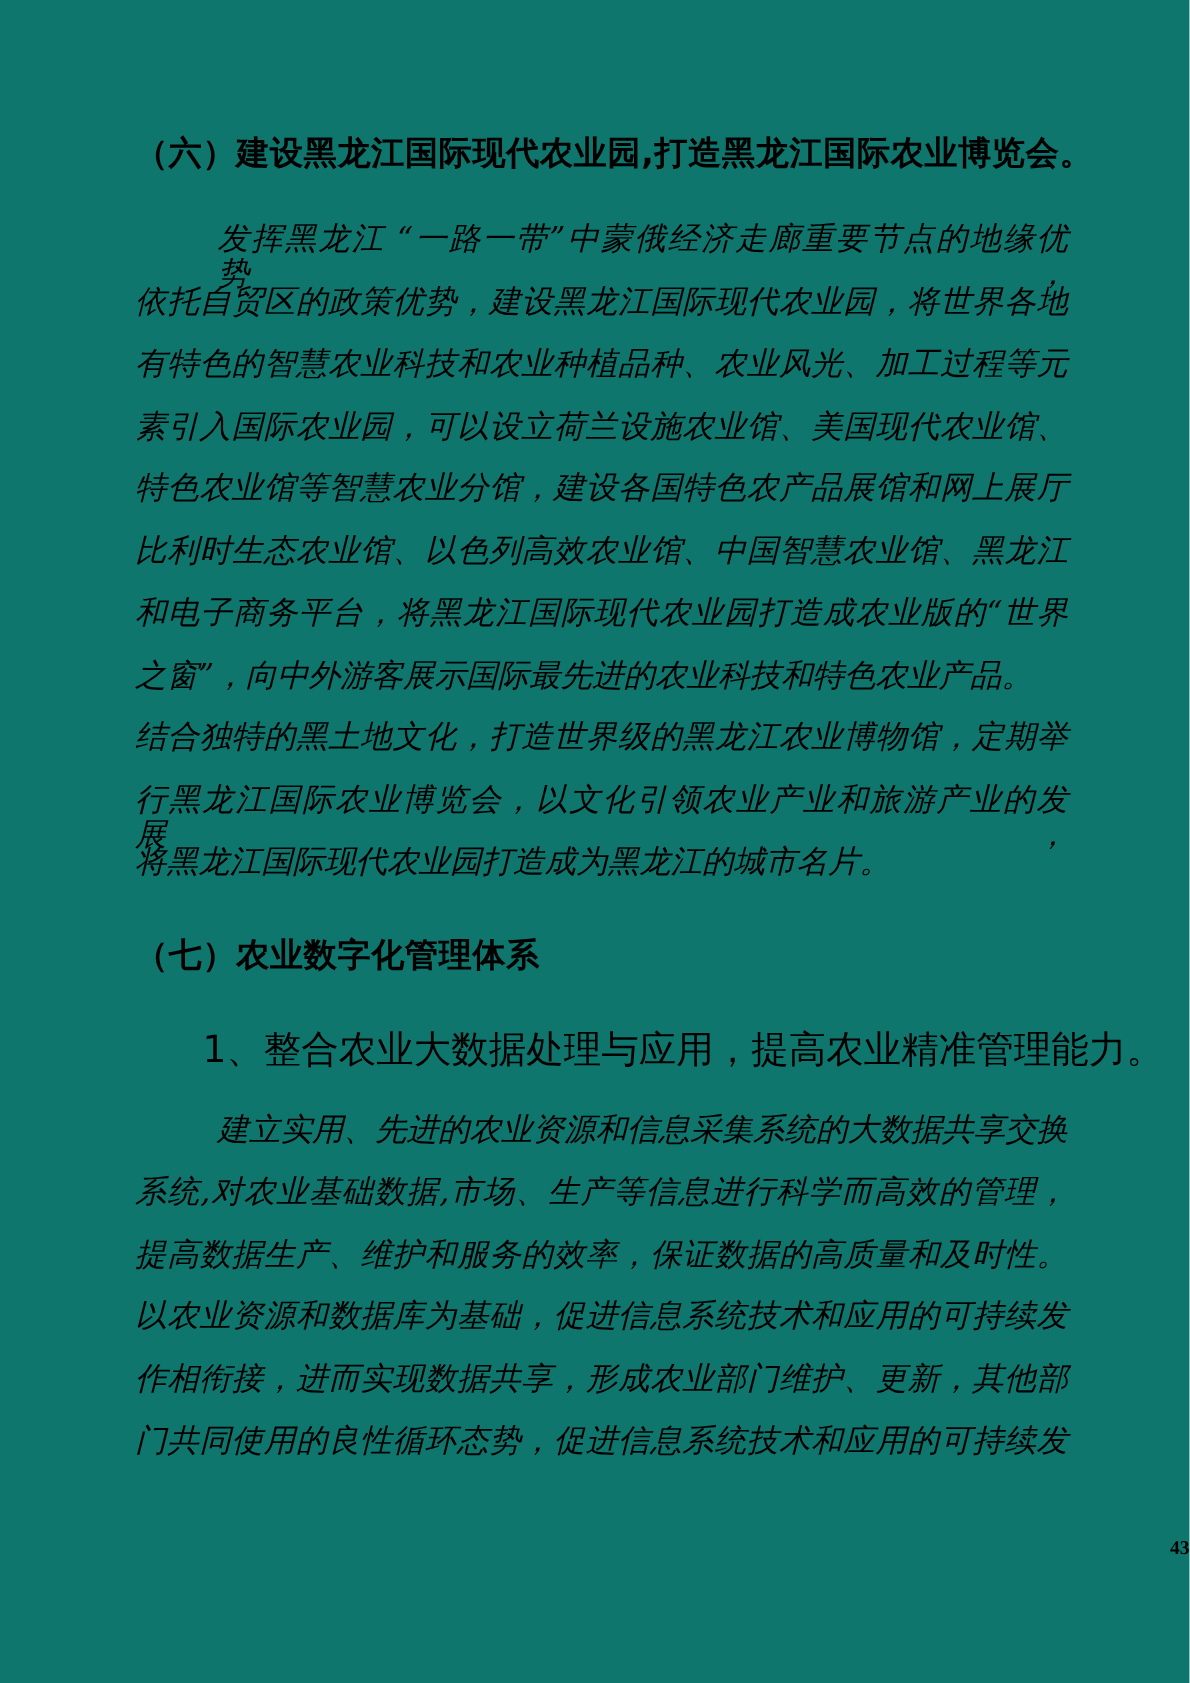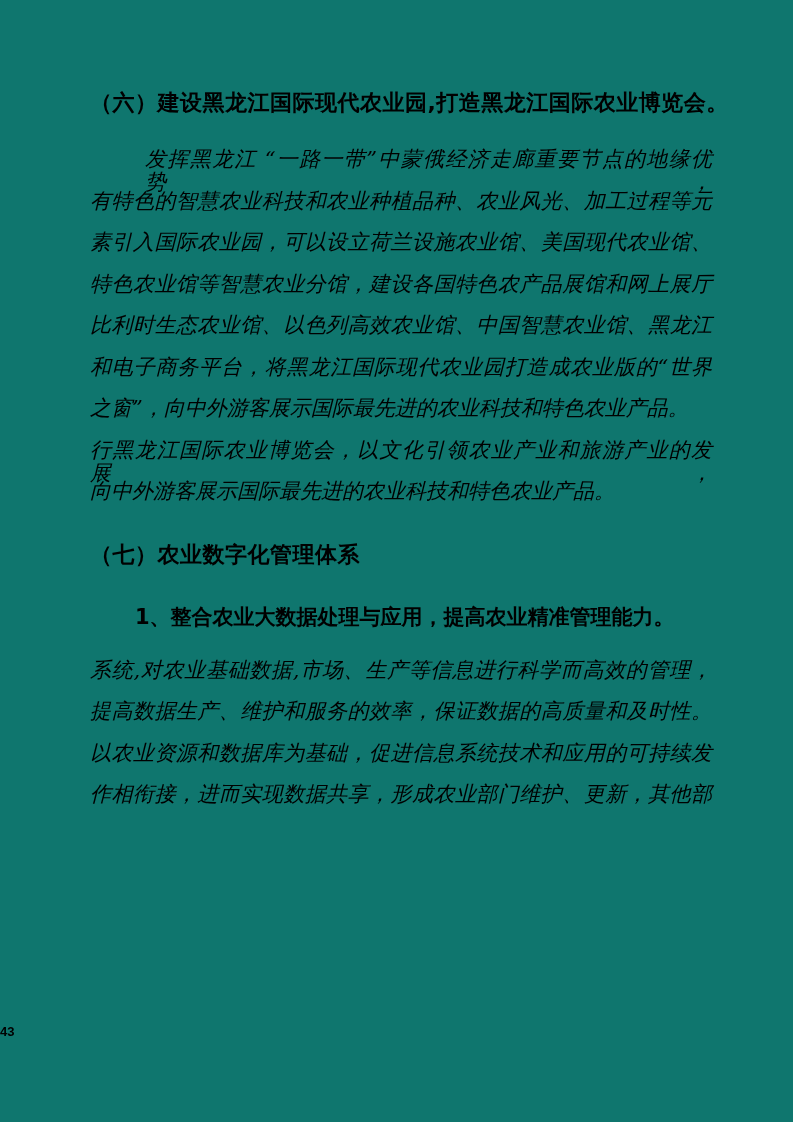--- a/index.html
+++ b/index.html
@@ -29,22 +29,22 @@
     line-height: 30px;
     letter-spacing: 0.5px;
     margin: 0 0 30px 0;
     white-space: nowrap;
   }
   .h-section.second {
     margin: 18px 0 0 0;
   }
   .h-sub {
     font-family: "DejaVu Sans", "Liberation Sans", sans-serif;
-    font-weight: bold;
-    font-size: 21px;
+    font-weight: normal;
+    font-size: 25px;
     line-height: 30px;
     margin: 32px 0 0 0;
     padding-left: 45px;
     white-space: nowrap;
   }
   .para {
     margin: 0;
   }
   .para.gap-top {
     margin-top: 27px;
@@ -63,57 +63,61 @@
     padding-left: 55px;
   }
   .line.last {
     text-align-last: left;
   }
   .footer {
     position: absolute;
     left: 0;
     right: 0;
     top: 1024px;
-    text-align: left;
-    font-family: Liberation Sans, sans-serif;
+    text-align: right;
+    font-family: Liberation Serif, serif;
     font-weight: bold;
     font-size: 13px;
     line-height: 16px;
   }
 </style>
 </head>
 <body>
 
 <div class="page">
   <div class="content">
 
     <div class="h-section">（六）建设黑龙江国际现代农业园,打造黑龙江国际农业博览会。</div>
 
     <div class="para">
       <div class="line first">发挥黑龙江 “一路一带”中蒙俄经济走廊重要节点的地缘优势，</div>
+      <div class="line">依托自贸区的政策优势，建设黑龙江国际现代农业园，将世界各地</div>
       <div class="line">有特色的智慧农业科技和农业种植品种、农业风光、加工过程等元</div>
       <div class="line">素引入国际农业园，可以设立荷兰设施农业馆、美国现代农业馆、</div>
       <div class="line">特色农业馆等智慧农业分馆，建设各国特色农产品展馆和网上展厅</div>
       <div class="line">比利时生态农业馆、以色列高效农业馆、中国智慧农业馆、黑龙江</div>
       <div class="line">和电子商务平台，将黑龙江国际现代农业园打造成农业版的“世界</div>
       <div class="line last">之窗”，向中外游客展示国际最先进的农业科技和特色农业产品。</div>
     </div>
 
     <div class="para">
+      <div class="line">结合独特的黑土地文化，打造世界级的黑龙江农业博物馆，定期举</div>
       <div class="line">行黑龙江国际农业博览会，以文化引领农业产业和旅游产业的发展，</div>
-      <div class="line last">向中外游客展示国际最先进的农业科技和特色农业产品。</div>
+      <div class="line last">将黑龙江国际现代农业园打造成为黑龙江的城市名片。</div>
     </div>
 
     <div class="h-section second">（七）农业数字化管理体系</div>
 
     <div class="h-sub">1、整合农业大数据处理与应用，提高农业精准管理能力。</div>
 
     <div class="para gap-top">
+      <div class="line first">建立实用、先进的农业资源和信息采集系统的大数据共享交换</div>
       <div class="line">系统,对农业基础数据,市场、生产等信息进行科学而高效的管理，</div>
       <div class="line">提高数据生产、维护和服务的效率，保证数据的高质量和及时性。</div>
       <div class="line">以农业资源和数据库为基础，促进信息系统技术和应用的可持续发</div>
       <div class="line">作相衔接，进而实现数据共享，形成农业部门维护、更新，其他部</div>
+      <div class="line">门共同使用的良性循环态势，促进信息系统技术和应用的可持续发</div>
     </div>
 
   </div>
 
   <div class="footer">43</div>
 </div>
 
 </body></html>

